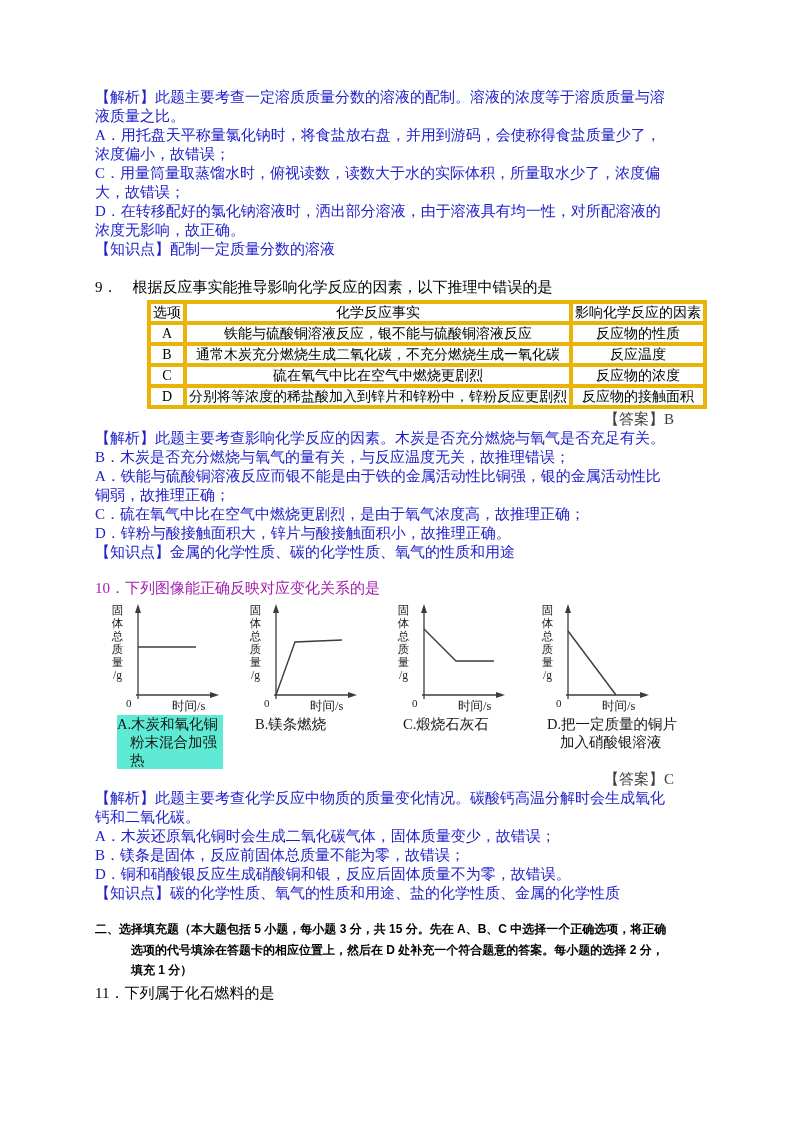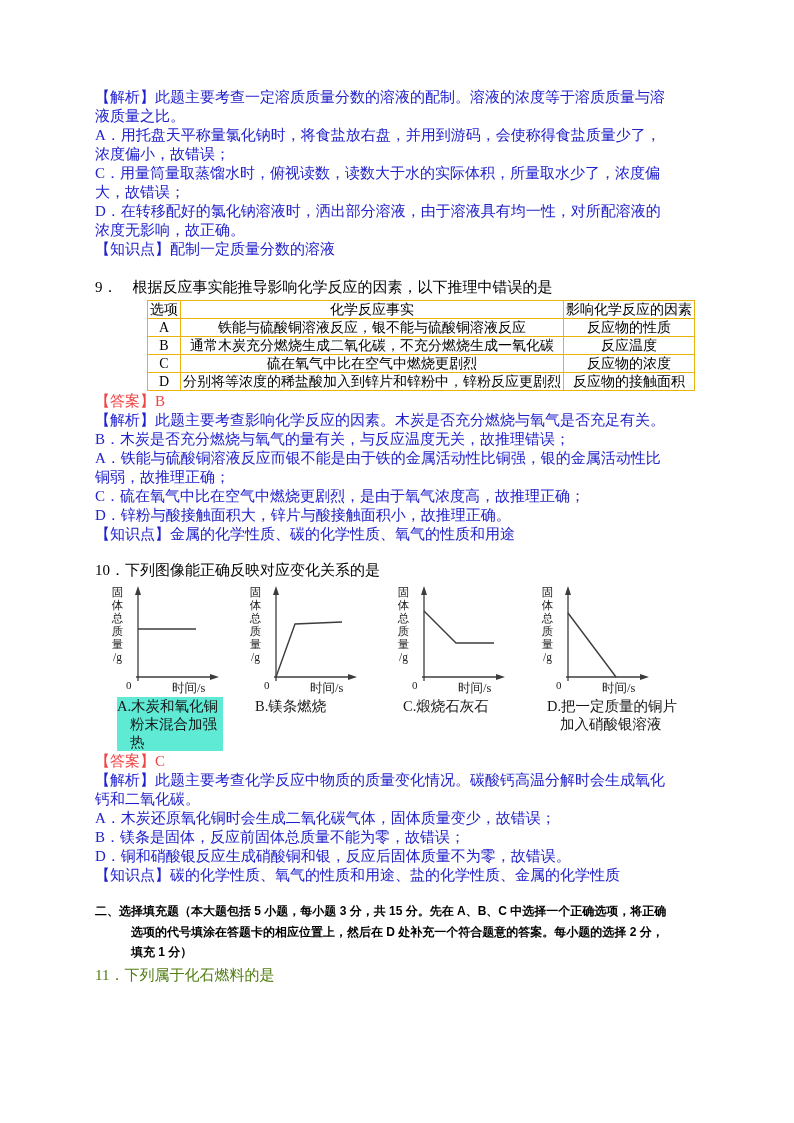--- a/index.html
+++ b/index.html
@@ -4,27 +4,27 @@
 <style>
   html,body{margin:0;padding:0;background:#ffffff;}
   body{
     width:794px;height:1123px;overflow:hidden;
     font-family:"Liberation Serif","DejaVu Serif",serif;
     font-size:15px;line-height:19px;color:#000;
   }
   .page{box-sizing:border-box;width:794px;height:1123px;padding:88px 120px 0 95px;}
   p{margin:0;}
   .blue{color:#2121cc;}
-  .red{color:#ef4444;}
+  .red{color:#404040;text-align:right;}
   .qline{margin-top:19px;color:#000;}
-  .qline2{margin-top:17px;color:#000000;}
+  .qline2{margin-top:17px;color:#a21caf;}
   
   table.qtable{border-collapse:collapse;margin:3px 0 1px 52px;table-layout:fixed;}
   table.qtable td{
-    border:1px solid #eab308;text-align:center;vertical-align:middle;
+    border:4px solid #eab308;text-align:center;vertical-align:middle;
     font-size:14px;line-height:16px;height:17px;padding:0 2px;
     overflow:hidden;white-space:nowrap;
   }
   
   .graphs{display:flex;margin-top:3px;align-items:flex-start;}
   .gcell{flex:0 0 auto;}
   .gcell.a{margin-left:16px;width:112px;}
   .gcell.b{margin-left:26px;width:112px;}
   .gcell.c{margin-left:36px;width:120px;}
   .gcell.d{margin-left:24px;width:148px;}
@@ -44,21 +44,21 @@
   .curve{stroke:#3c3c3c;stroke-width:1.4;fill:none;}
   .ah{fill:#3c3c3c;}
   .svgtxt{font-family:"Liberation Serif","DejaVu Serif",serif;fill:#222;}
   
   .sec2{
     margin-top:16px;
     font-family:"Liberation Sans","DejaVu Sans",sans-serif;
     font-weight:bold;font-size:12px;line-height:20.5px;color:#000;
     padding-left:36px;text-indent:-36px;
   }
-  .q11{margin-top:3px;color:#4d7c0f;}
+  .q11{margin-top:3px;color:#000000;}
 </style>
 </head>
 <body>
 
 <div class="page">
 
   <div>
     <p class="blue">【解析】此题主要考查一定溶质质量分数的溶液的配制。溶液的浓度等于溶质质量与溶液质量之比。</p>
     <p class="blue">A．用托盘天平称量氯化钠时，将食盐放右盘，并用到游码，会使称得食盐质量少了，浓度偏小，故错误；</p>
     <p class="blue">C．用量筒量取蒸馏水时，俯视读数，读数大于水的实际体积，所量取水少了，浓度偏大，故错误；</p>

